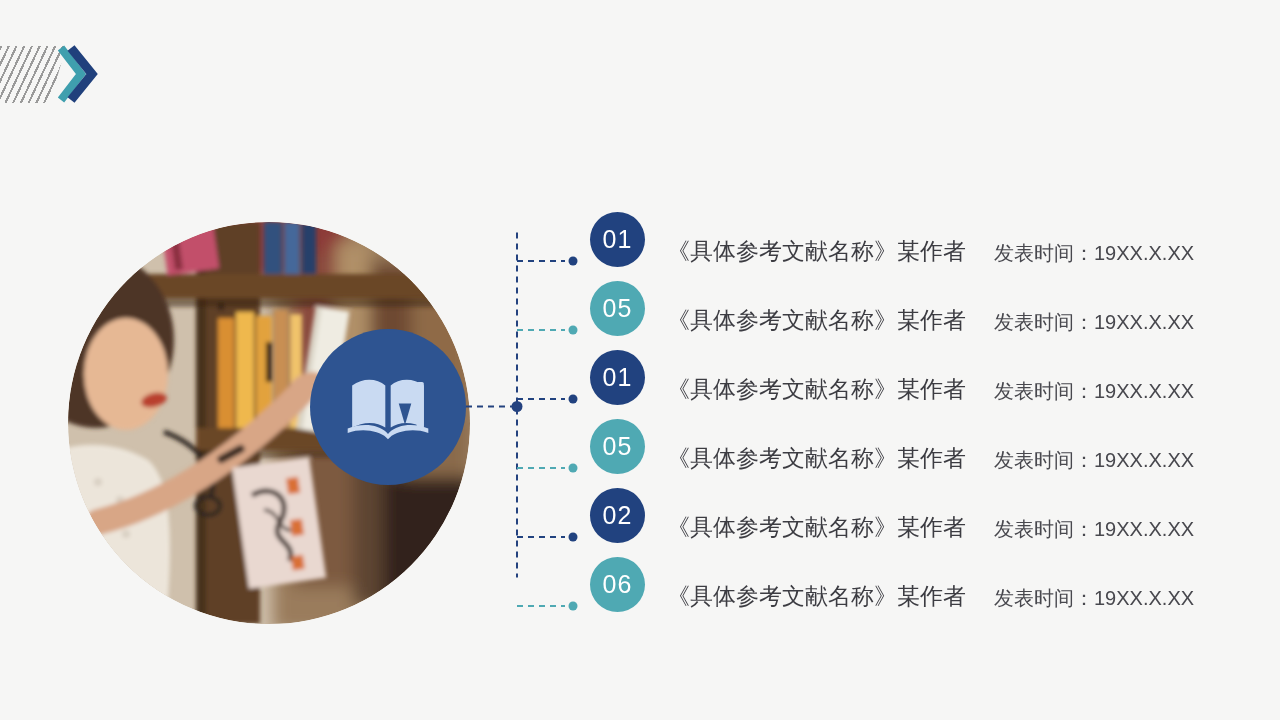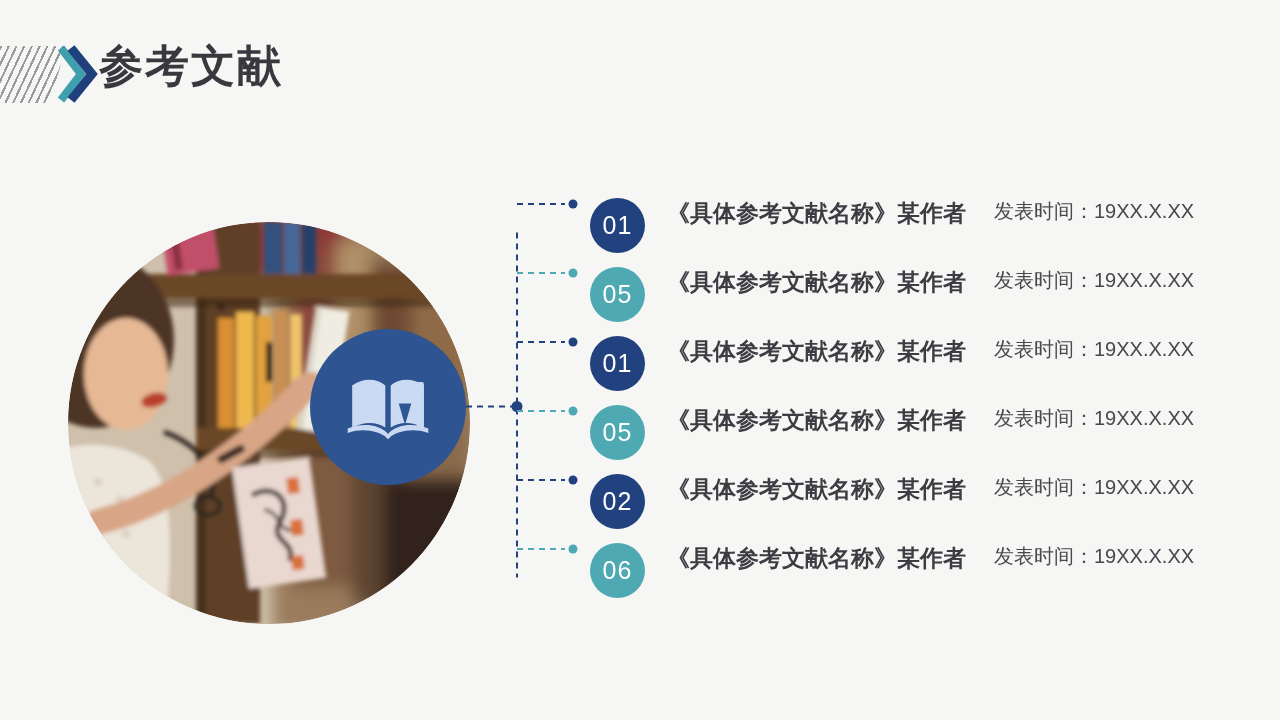--- a/index.html
+++ b/index.html
@@ -45,46 +45,45 @@
     display:flex;align-items:center;justify-content:center;
   }
 
   
   .connector-overlay{position:absolute;inset:0;pointer-events:none;}
   .connector-overlay line{stroke:var(--connector);stroke-width:2;stroke-dasharray:6 5;}
   .connector-overlay circle{fill:var(--connector);}
 
   
   .rows{position:absolute;left:517px;top:198px;display:flex;flex-direction:column;}
-  .ref-row{height:69px;display:flex;align-items:flex-start;}
+  .ref-row{height:69px;display:flex;align-items:flex-end;}
   .ref-row.navy{--accent:var(--navy);}
   .ref-row.teal{--accent:var(--teal);}
   .branch{flex:0 0 auto;display:block;}
   .branch line{stroke:var(--accent);stroke-width:2;stroke-dasharray:6 5;}
   .branch circle{fill:var(--accent);}
   .num-circle{
     flex:0 0 auto;margin-left:11px;width:55px;height:55px;border-radius:50%;
     background:var(--accent);color:var(--number_text);
     display:flex;align-items:center;justify-content:center;
     font-size:25px;letter-spacing:1px;font-weight:500;
   }
-  .ref-title{margin-left:22px;font-size:23px;color:var(--body_text);white-space:nowrap;font-weight:bold;}
+  .ref-title{margin-left:22px;font-size:23px;color:var(--body_text);white-space:nowrap;}
   .ref-date{margin-left:28px;font-size:20px;color:var(--date_text);white-space:nowrap;}
 </style>
 </head>
 <body>
 
 <div class="slide">
 
   <div class="stripes"></div>
   <svg class="chevrons" width="44" height="58" viewBox="0 0 44 58">
     <polyline class="chev-teal" points="4,3 24,29 4,55"></polyline>
     <polyline class="chev-navy" points="14,3 35,29 14,55"></polyline>
   </svg>
-  <h1 class="page-title">参考文献</h1>
 
   <div class="photo-circle">
     <svg width="402" height="402" viewBox="0 0 402 402" role="img" aria-label="Woman reaching for a book on a wooden bookshelf">
       <defs>
         <clipPath id="pc">
             <circle cx="201" cy="201" r="201"></circle>
           </clipPath>
         <filter id="b2" x="-20%" y="-20%" width="140%" height="140%">
             <feGaussianBlur stdDeviation="2"></feGaussianBlur>
           </filter>

